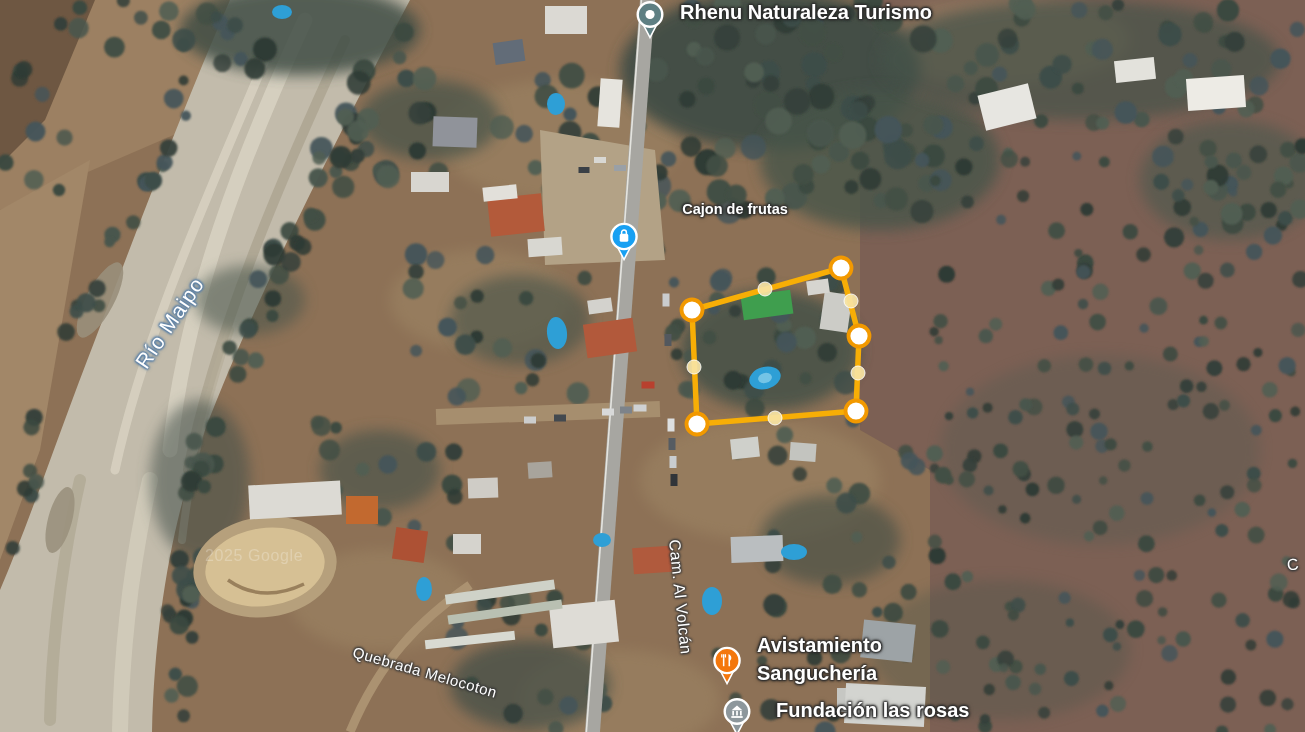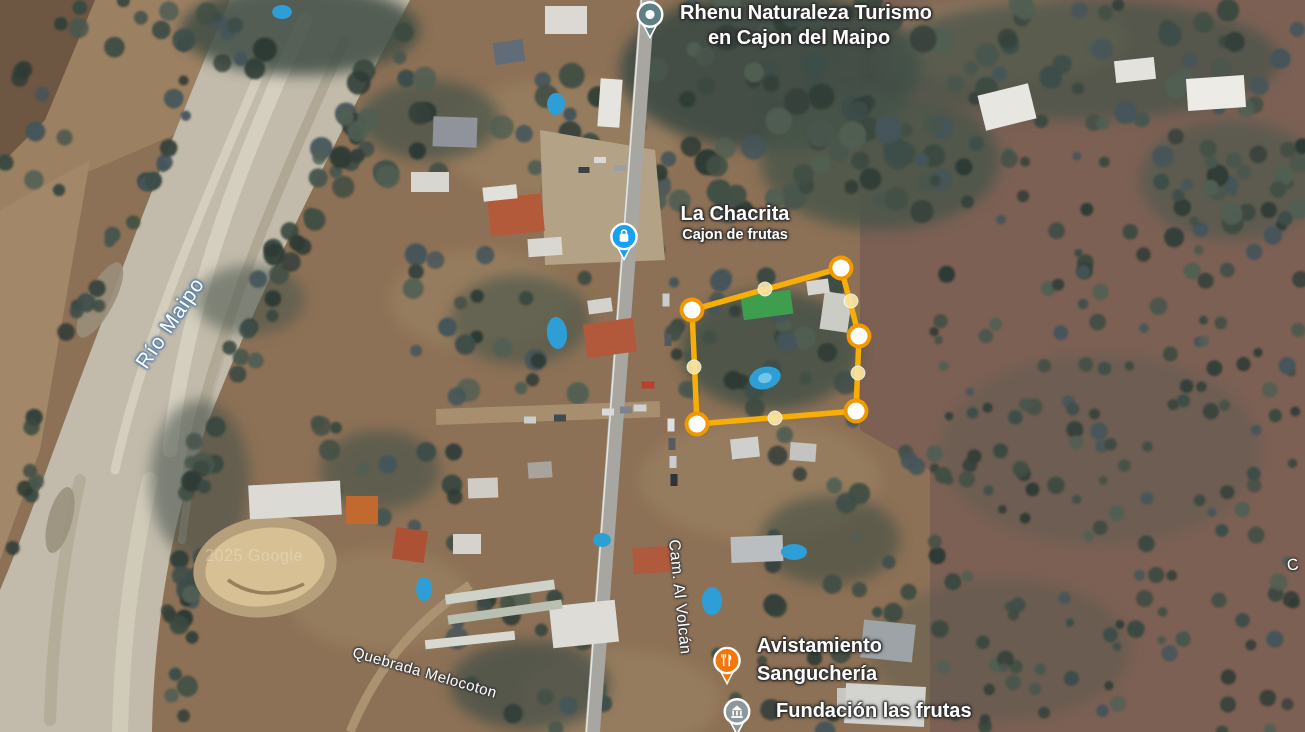--- a/index.html
+++ b/index.html
@@ -784,35 +784,33 @@
       <path d="M15 8.4 L9.6 13.2 H20.4 Z" fill="#fff"></path>
       <rect x="10.3" y="13.9" width="1.7" height="4.6" fill="#fff"></rect>
       <rect x="14.15" y="13.9" width="1.7" height="4.6" fill="#fff"></rect>
       <rect x="18" y="13.9" width="1.7" height="4.6" fill="#fff"></rect>
       <rect x="9.3" y="19.1" width="11.4" height="1.8" fill="#fff"></rect>
     </g>
   </svg>
 
   <div class="lbl place center" style="left:680px;top:0px;width:238px;text-align:center;">
     <div>Rhenu Naturaleza Turismo</div>
-    <div>en Cajon del Maipo</div>
   </div>
 
   <div class="lbl place center" style="left:615px;top:201px;width:240px;">
-    <div>La Chacrita</div>
     <div class="sub">Cajon de frutas</div>
   </div>
 
   <div class="lbl place" style="left:757px;top:631px;line-height:28px;">
     <div>Avistamiento</div>
     <div>Sanguchería</div>
   </div>
 
   <div class="lbl place" style="left:776px;top:698px;">
-    <div>Fundación las frutas</div>
+    <div>Fundación las rosas</div>
   </div>
 
   <div class="lbl geo-water rot" style="left:170px;top:323px;transform:translate(-50%,-50%) rotate(-56deg);">Río Maipo</div>
 
   <div class="lbl geo-road rot" style="left:680px;top:597px;transform:translate(-50%,-50%) rotate(84deg);">Cam. Al Volcán</div>
 
   <div class="lbl geo-road geo-small rot" style="left:425px;top:672px;transform:translate(-50%,-50%) rotate(16deg);">Quebrada Melocoton</div>
 
   <div class="lbl geo-road rot" style="left:1287px;top:556px;transform:rotate(-8deg);">C</div>
 

